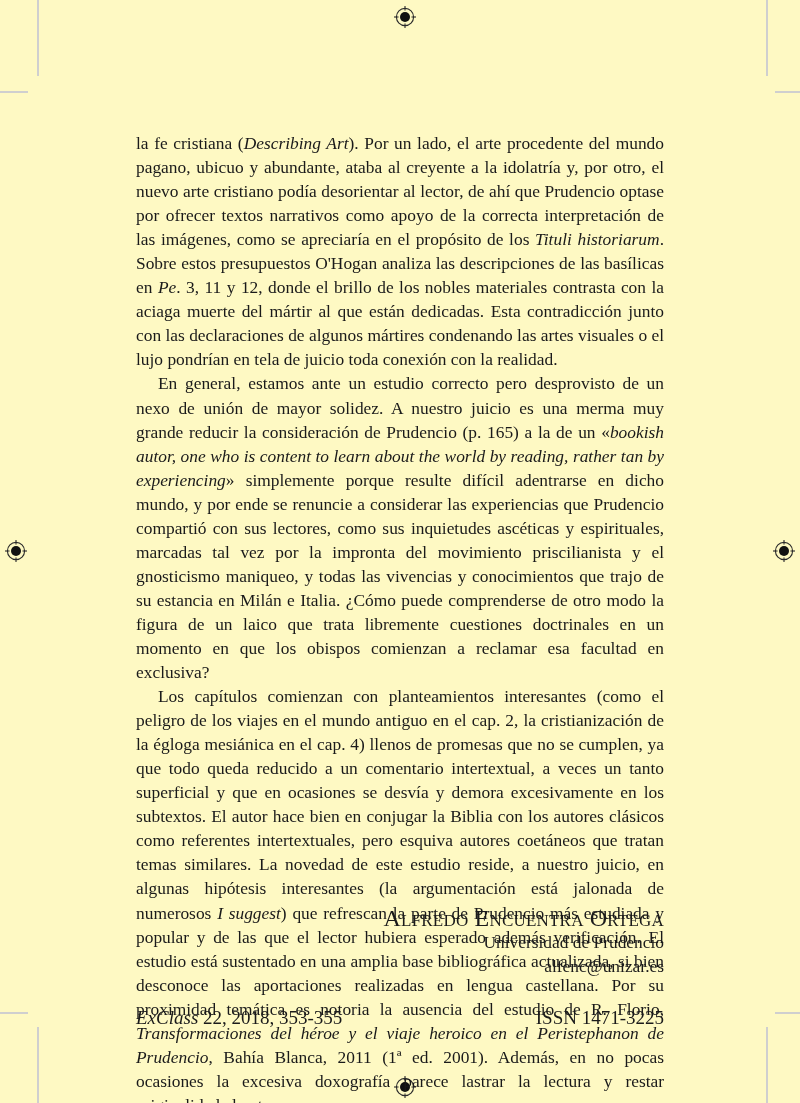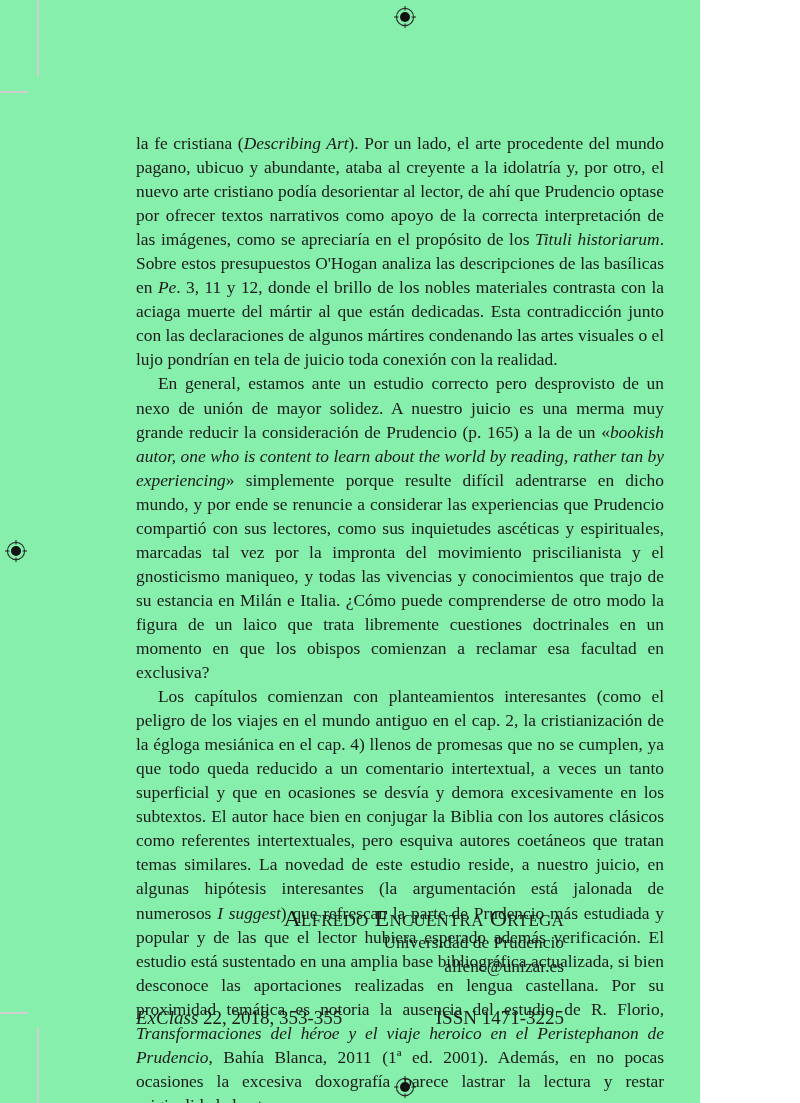--- a/index.html
+++ b/index.html
@@ -2,23 +2,23 @@
 <html><head>
 <meta charset="utf-8">
 <style>
   html, body {
     margin: 0;
     padding: 0;
     background: #ffffff;
   }
   .page {
     position: relative;
-    width: 700px;
+    width: 800px;
     height: 1103px;
-    background: #86efac;
+    background: #fef9c3;
     overflow: hidden;
     font-family: "Liberation Serif", "DejaVu Serif", serif;
     color: #1a1a1a;
   }
 
   
   .crop-mark {
     position: absolute;
     background: #cfcfcf;
   }

